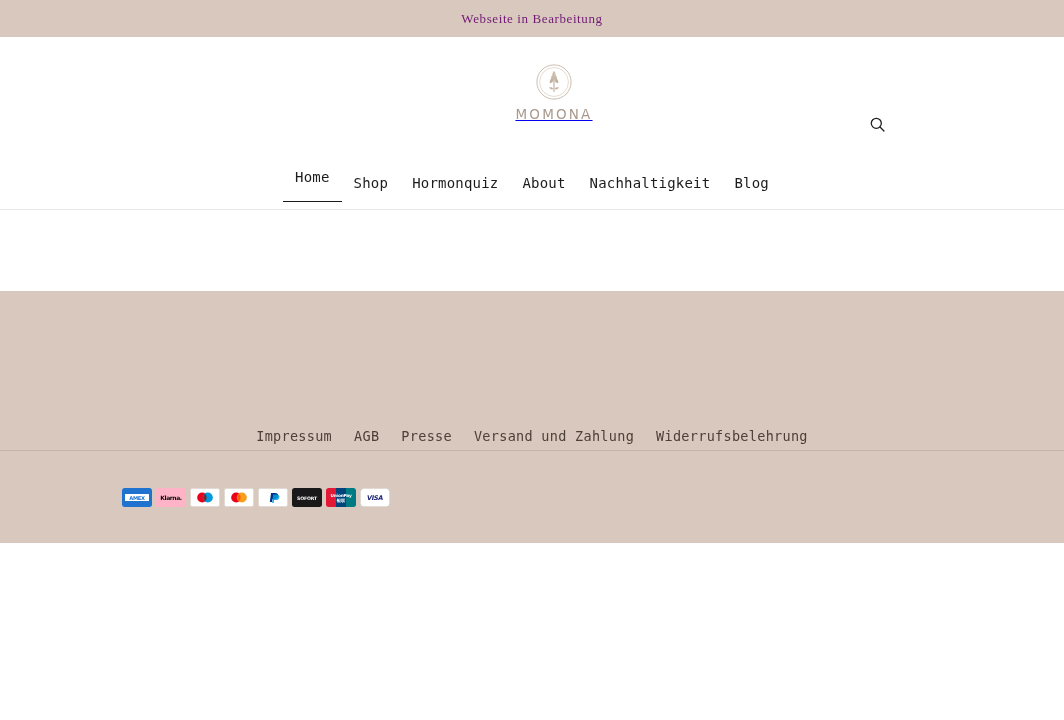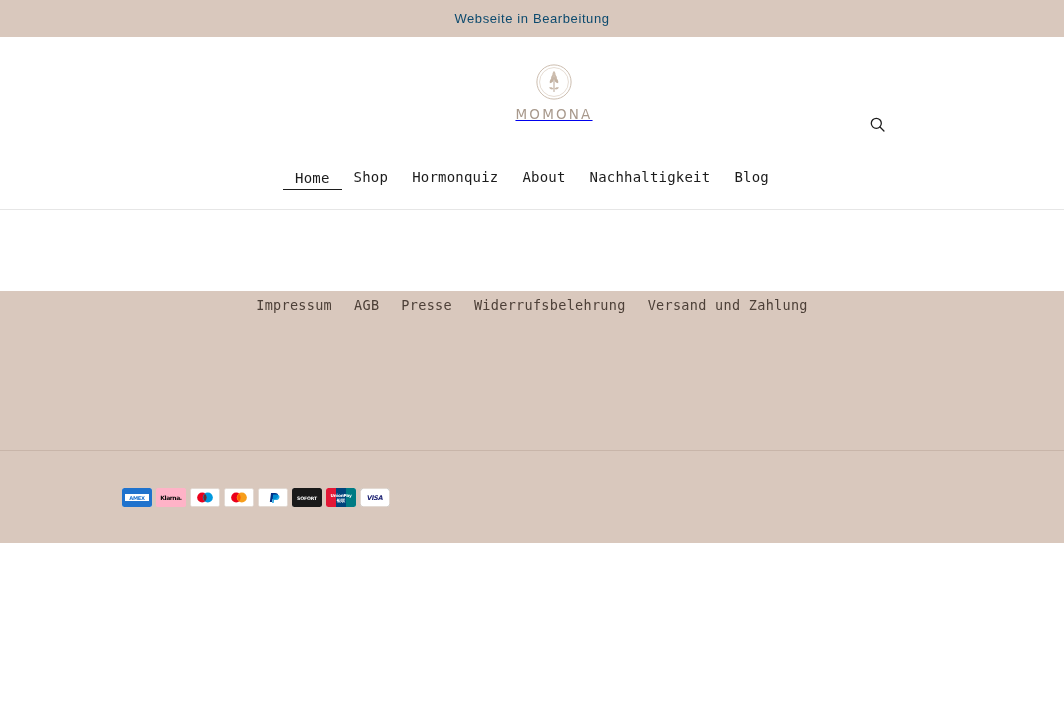--- a/index.html
+++ b/index.html
@@ -17,22 +17,22 @@
     width: 100%;
     height: 37px;
     background: #d9c8bd;
     display: flex;
     align-items: center;
     justify-content: center;
   }
   .announcement-text {
     font-size: 13px;
     letter-spacing: 0.6px;
-    color: #0c4a6e;
-    font-family: Liberation Sans, sans-serif;
+    color: #701a75;
+    font-family: Liberation Serif, serif;
   }
 
   
   .site-header {
     width: 100%;
     height: 173px;
     background: #ffffff;
     border-bottom: 1px solid #e6e6e6;
     position: relative;
   }
@@ -89,40 +89,40 @@
     font-size: 14px;
     color: #1c1c1c;
     text-decoration: none;
     letter-spacing: 0.2px;
     padding: 6px 12px;
     font-family: "DejaVu Sans Mono", "Liberation Mono", monospace;
     white-space: nowrap;
   }
   .nav-link.is-active {
     border-bottom: 1.5px solid #1c1c1c;
-    padding-bottom: 3px;
+    padding-bottom: 16px;
   }
 
   
   .main-content {
     width: 100%;
     height: 81px;
     background: #ffffff;
   }
 
   
   .site-footer {
     width: 100%;
     background: #d9c8bd;
   }
 
   .footer-links-row {
     height: 159px;
     display: flex;
-    align-items: flex-start;
+    align-items: flex-end;
     justify-content: center;
     gap: 0;
   }
   .footer-link {
     font-size: 13.5px;
     color: #4d4038;
     text-decoration: none;
     letter-spacing: 0.3px;
     padding: 6px 11px;
     font-family: "DejaVu Sans Mono", "Liberation Mono", monospace;
@@ -227,22 +227,22 @@
 </header>
 
 <main class="main-content"></main>
 
 <footer class="site-footer">
 
   <nav class="footer-links-row">
     <a class="footer-link" href="#">Impressum</a>
     <a class="footer-link" href="#">AGB</a>
     <a class="footer-link" href="#">Presse</a>
+    <a class="footer-link" href="#">Versand und Zahlung</a>
     <a class="footer-link" href="#">Widerrufsbelehrung</a>
-    <a class="footer-link" href="#">Versand und Zahlung</a>
   </nav>
 
   <div class="footer-divider"></div>
 
   <div class="footer-bottom">
 
     <ul class="payment-list">
 
       <li class="pay-badge" style="background:#ffffff;">
         <svg width="30" height="19" viewBox="0 0 30 19">

